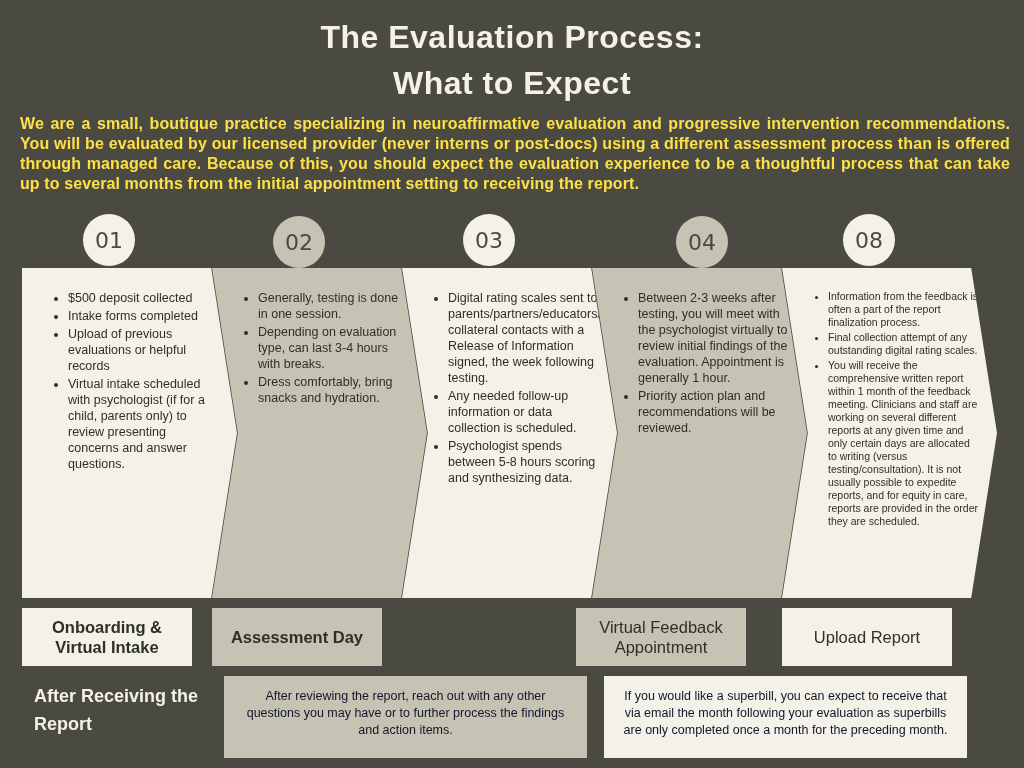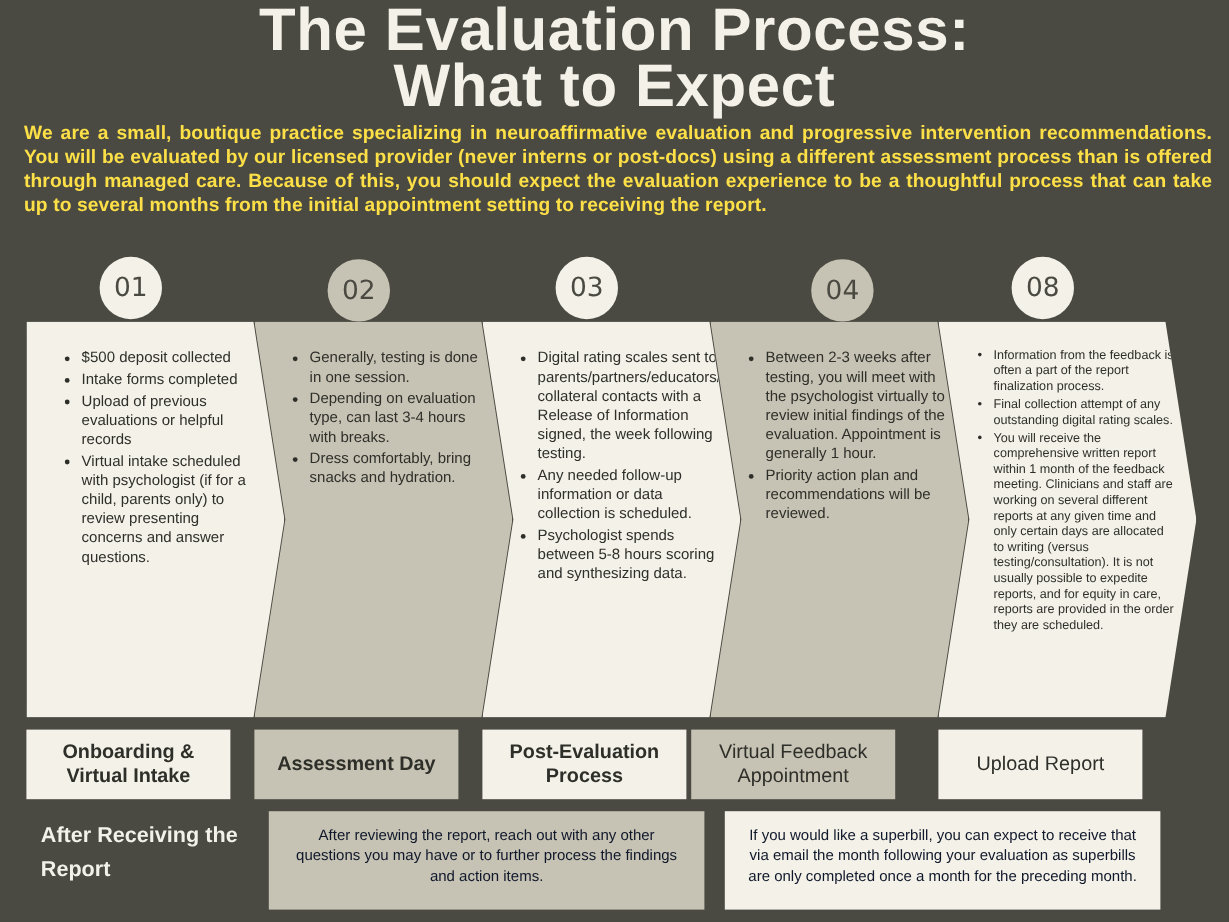--- a/index.html
+++ b/index.html
@@ -17,24 +17,24 @@
   .page {
     position: relative;
     width: 1024px;
     height: 768px;
   }
   
   .title {
     text-align: center;
     color: #f3f1e8;
     font-weight: bold;
-    font-size: 50px;
+    font-size: 32px;
     line-height: 46px;
     letter-spacing: 0.5px;
-    padding-top: 2px;
+    padding-top: 14px;
   }
   .title .line2 { display: block; }
   .intro {
     color: #fde047;
     font-weight: bold;
     font-size: 16px;
     line-height: 20px;
     text-align: justify;
     padding: 8px 14px 0 20px;
     letter-spacing: 0.1px;
@@ -205,21 +205,20 @@
         <li>Information from the feedback is often a part of the report finalization process.</li>
         <li>Final collection attempt of any outstanding digital rating scales.</li>
         <li>You will receive the comprehensive written report within 1 month of the feedback meeting. Clinicians and staff are working on several different reports at any given time and only certain days are allocated to writing (versus testing/consultation).  It is not usually possible to expedite reports, and for equity in care, reports are provided in the order they are scheduled.</li>
       </ul>
     </div>
   </div>
 
   <div class="labels">
     <div class="label-box dark bold" style="left:212px;">Assessment Day</div>
     <div class="label-box light bold" style="left:22px;">Onboarding &amp; Virtual Intake</div>
-    <div class="label-box light bold" style="left:402px;">Post-Evaluation Process</div>
     <div class="label-box dark" style="left:576px;">Virtual Feedback Appointment</div>
     <div class="label-box light" style="left:782px;">Upload Report</div>
   </div>
 
   <div class="footer">
     <div class="footer-title">After Receiving the Report</div>
     <div class="footer-box dark" style="left:212px; width:363px; height:82px;">After reviewing the report, reach out with any other questions you may have or to further process the findings and action items.</div>
     <div class="footer-box light" style="left:592px; width:363px; height:82px;">If you would like a superbill, you can expect to receive that via email the month following your evaluation as superbills are only completed once a month for the preceding month.</div>
   </div>
 

